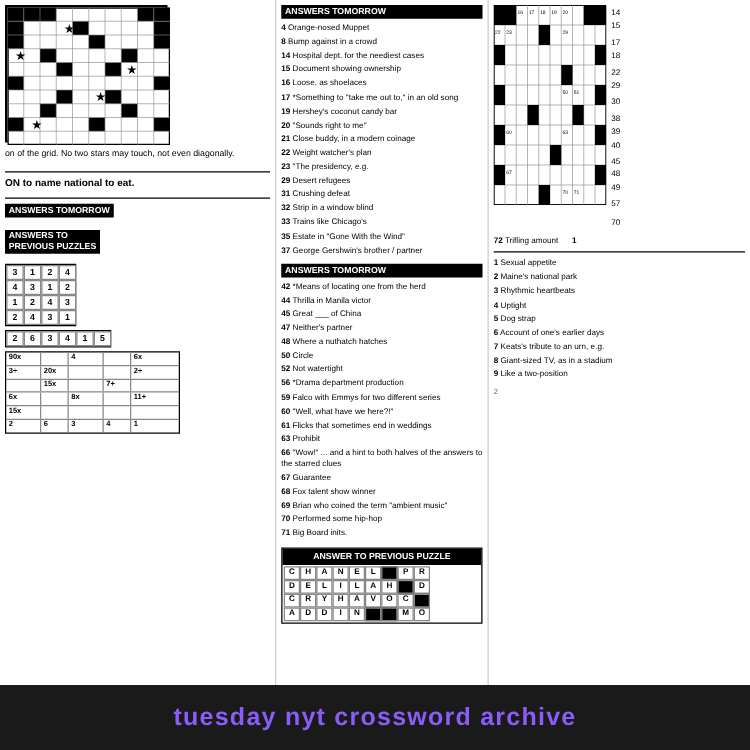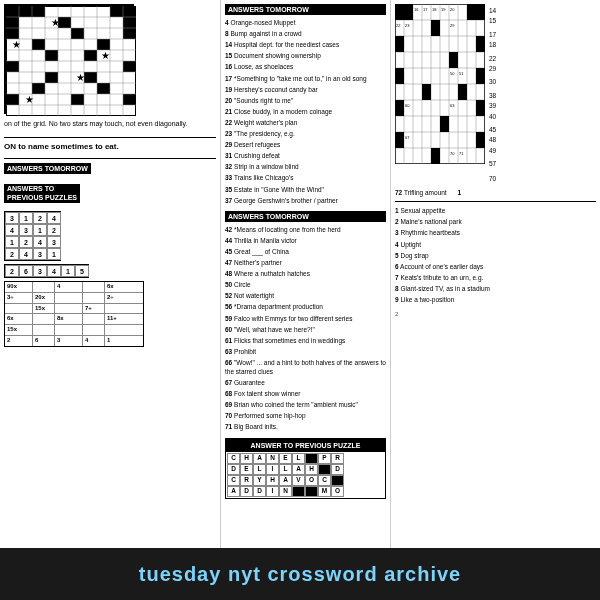--- a/index.html
+++ b/index.html
@@ -103,21 +103,21 @@
       left: 0;
       width: 600px;
       height: 52px;
       background: #1a1a1a;
       display: flex;
       align-items: center;
       justify-content: center;
     }
 
     .bottom-title {
-      color: #7dd3fc;
+      color: #8b5cf6;
       font-size: 20px;
       font-weight: bold;
       letter-spacing: 1px;
       text-transform: lowercase;
     }
 
     .divider {
       border-top: 1px solid #000;
       margin: 4px 0;
     }
@@ -185,21 +185,21 @@
         <text x="70" y="75" font-size="10" fill="black">★</text>
         <text x="19" y="97" font-size="10" fill="black">★</text>
       </svg>
     </div>
 
     <div class="puzzle-note">on of the grid. No two stars may touch, not even diagonally.</div>
 
     <div style="height:1px; background:#000; margin:4px 0;"></div>
 
     <div class="instruction">
-      <span>ON to name sometimes to eat.</span>
+      <span>ON to name national to eat.</span>
     </div>
 
     <div style="height:1px; background:#000; margin:4px 0;"></div>
 
     
     <div class="answer-label">ANSWERS TOMORROW</div>
 
     <div style="height:6px;"></div>
 
     

